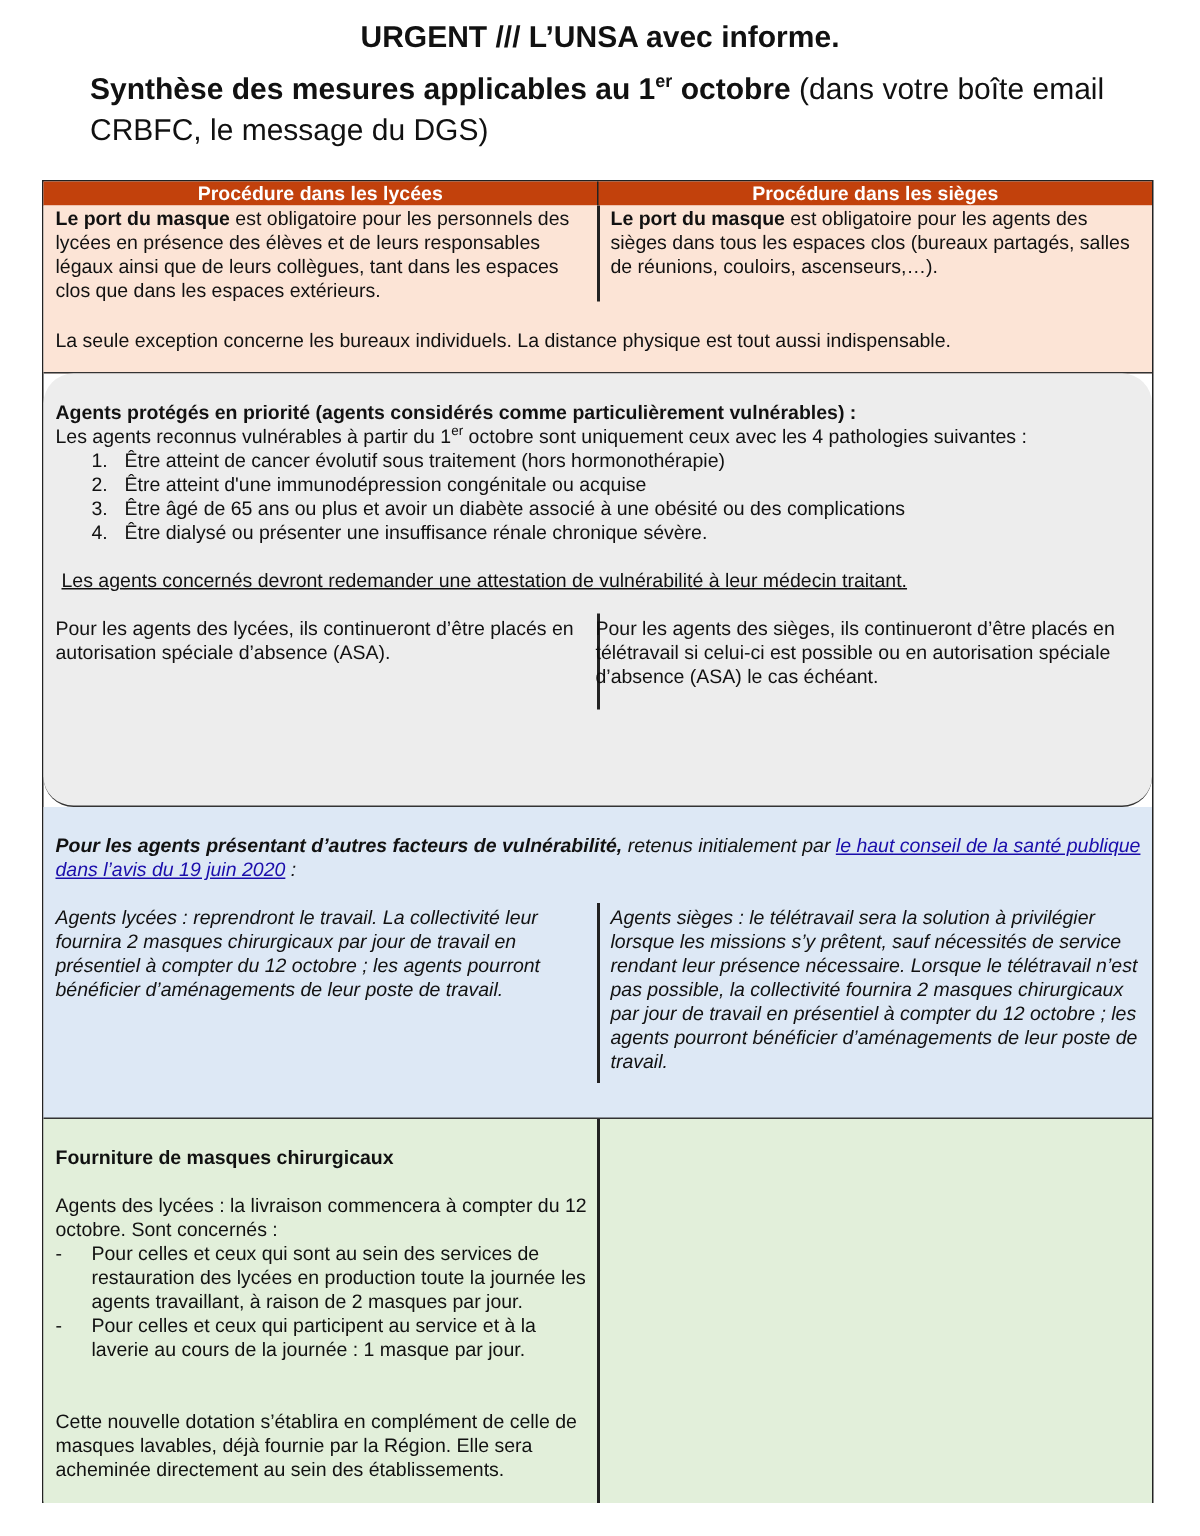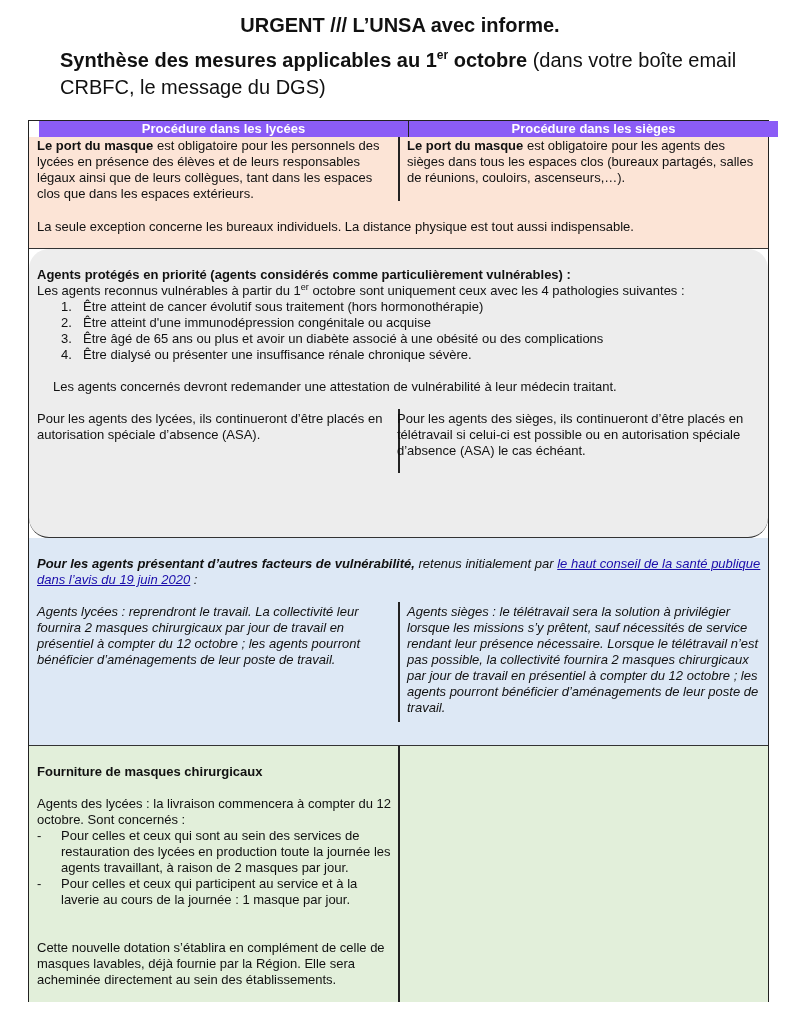--- a/index.html
+++ b/index.html
@@ -17,22 +17,22 @@
     }
     .subtitle b { font-weight: bold; }
     .subtitle sup { font-size: 12px; vertical-align: 8px; line-height: 0; }
 
     .table {
       position: absolute; left: 28px; top: 120px; width: 741px; height: 882px;
       border: 1.5px solid #222; box-sizing: border-box;
       font-size: 13px; line-height: 16px;
     }
     .hdr {
-      position: absolute; left: 10px; top: 0; width: 100%; height: 16px;
-      background: #8b5cf6; color: #ffffff; font-weight: bold;
+      position: absolute; left: 0; top: 0; width: 100%; height: 16px;
+      background: #c2410c; color: #ffffff; font-weight: bold;
       display: flex;
     }
     .hdr div { flex: 1; text-align: center; line-height: 16px; font-size: 13px; }
     .hdr div:first-child { border-right: 1.5px solid #222; }
 
     .sec { position: absolute; left: 0; width: 100%; box-sizing: border-box; }
     .sec-pink { top: 16px; height: 112px; background: #fce4d6; border-bottom: 1.5px solid #333; }
     .sec-gray { top: 128px; height: 289px; background: #ededed; border-bottom: 1.5px solid #333; border-radius: 20px; }
     .sec-blue { top: 417px; height: 208px; background: #dde8f5; border-bottom: 1.5px solid #333; font-style: italic; }
     .sec-green { top: 625px; height: 256px; background: #e2efda; }
@@ -70,21 +70,21 @@
 
   <div class="sec sec-gray">
     <div class="abs" style="left:8px; top:18px; width:725px;"><b>Agents protégés en priorité (agents considérés comme particulièrement vulnérables) :</b></div>
     <div class="abs" style="left:8px; top:34px; width:725px;"><span>Les agents reconnus vulnérables à partir du 1</span><sup class="er">er</sup><span> octobre sont uniquement ceux avec les 4 pathologies suivantes :</span></div>
     <ol class="path abs" style="left:8px; top:50px; width:725px;">
       <li><span class="num">1.</span><span>Être atteint de cancer évolutif sous traitement (hors hormonothérapie)</span></li>
       <li><span class="num">2.</span><span>Être atteint d'une immunodépression congénitale ou acquise</span></li>
       <li><span class="num">3.</span><span>Être âgé de 65 ans ou plus et avoir un diabète associé à une obésité ou des complications</span></li>
       <li><span class="num">4.</span><span>Être dialysé ou présenter une insuffisance rénale chronique sévère.</span></li>
     </ol>
-    <div class="abs" style="left:24px; top:130px; width:725px;">Les agents concernés devront redemander une attestation de vulnérabilité à leur médecin traitant.</div>
+    <div class="abs" style="left:12px; top:130px; width:725px;text-decoration:underline;">Les agents concernés devront redemander une attestation de vulnérabilité à leur médecin traitant.</div>
     <div class="abs" style="left:8px; top:162px; width:360px;">Pour les agents des lycées, ils continueront d’être placés en autorisation spéciale d’absence (ASA).</div>
     <div class="vline" style="left:369px; top:160px; height:64px;"></div>
     <div class="abs" style="left:368px; top:162px; width:354px;">Pour les agents des sièges, ils continueront d’être placés en télétravail si celui-ci est possible ou en autorisation spéciale d’absence (ASA) le cas échéant.</div>
   </div>
 
   <div class="sec sec-blue">
     <div class="abs" style="left:8px; top:18px; width:725px;"><b>Pour les agents présentant d’autres facteurs de vulnérabilité,</b><span> retenus initialement par </span><a class="link" href="#">le haut conseil de la santé publique dans l’avis du 19 juin 2020</a><span> :</span></div>
     <div class="abs" style="left:8px; top:66px; width:360px;">Agents lycées : reprendront le travail. La collectivité leur fournira 2 masques chirurgicaux par jour de travail en présentiel à compter du 12 octobre ; les agents pourront bénéficier d’aménagements de leur poste de travail.</div>
     <div class="vline" style="left:369px; top:64px; height:120px;"></div>
     <div class="abs" style="left:378px; top:66px; width:354px;">Agents sièges : le télétravail sera la solution à privilégier lorsque les missions s’y prêtent, sauf nécessités de service rendant leur présence nécessaire. Lorsque le télétravail n’est pas possible, la collectivité fournira 2 masques chirurgicaux par jour de travail en présentiel à compter du 12 octobre ; les agents pourront bénéficier d’aménagements de leur poste de travail.</div>

